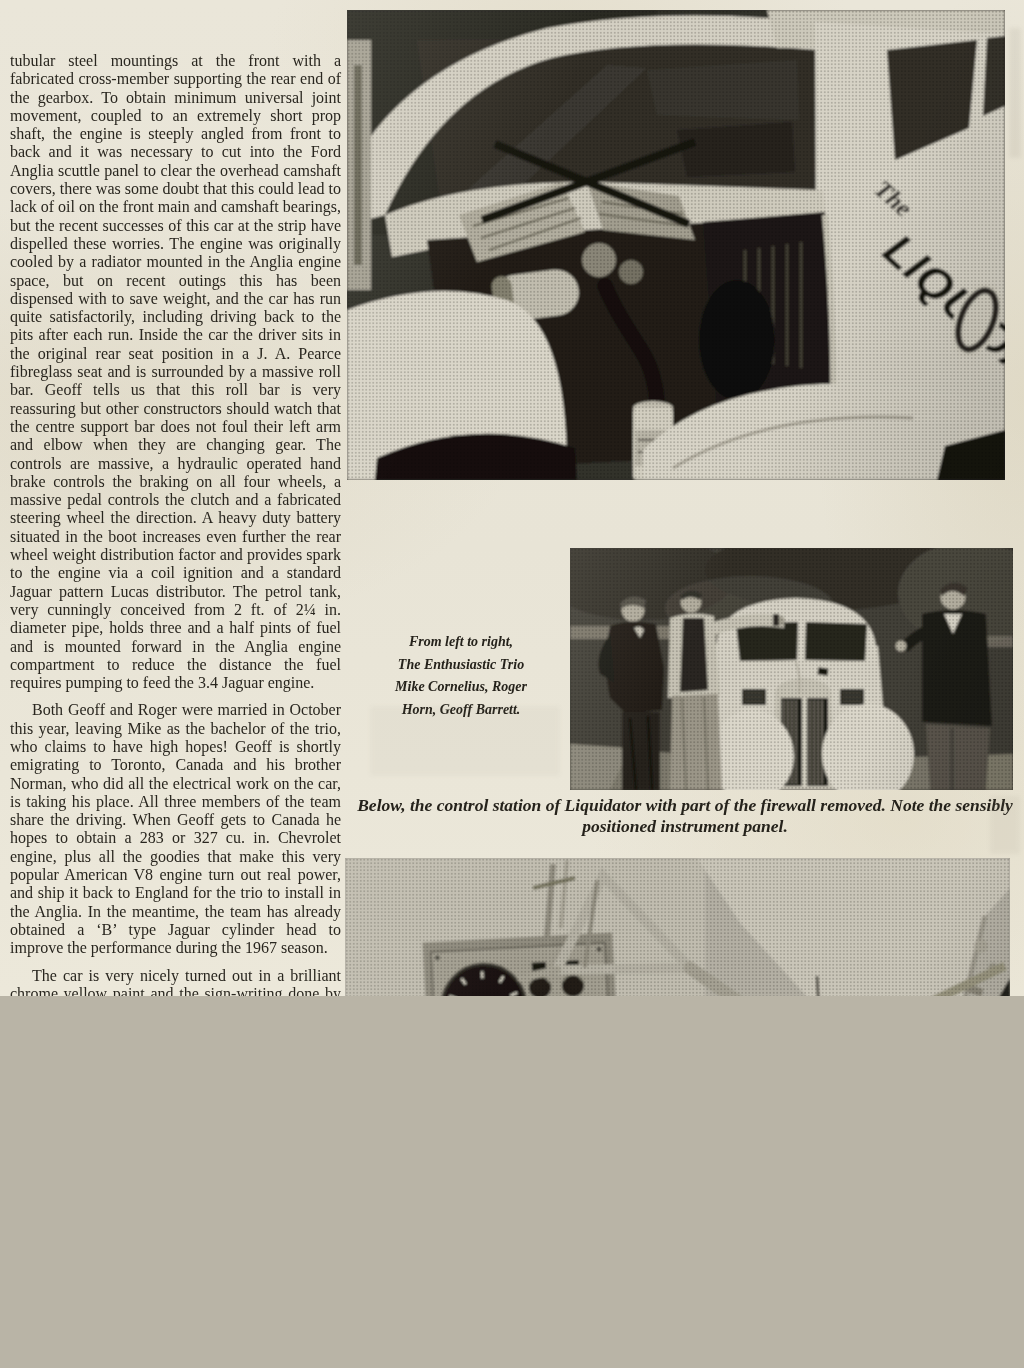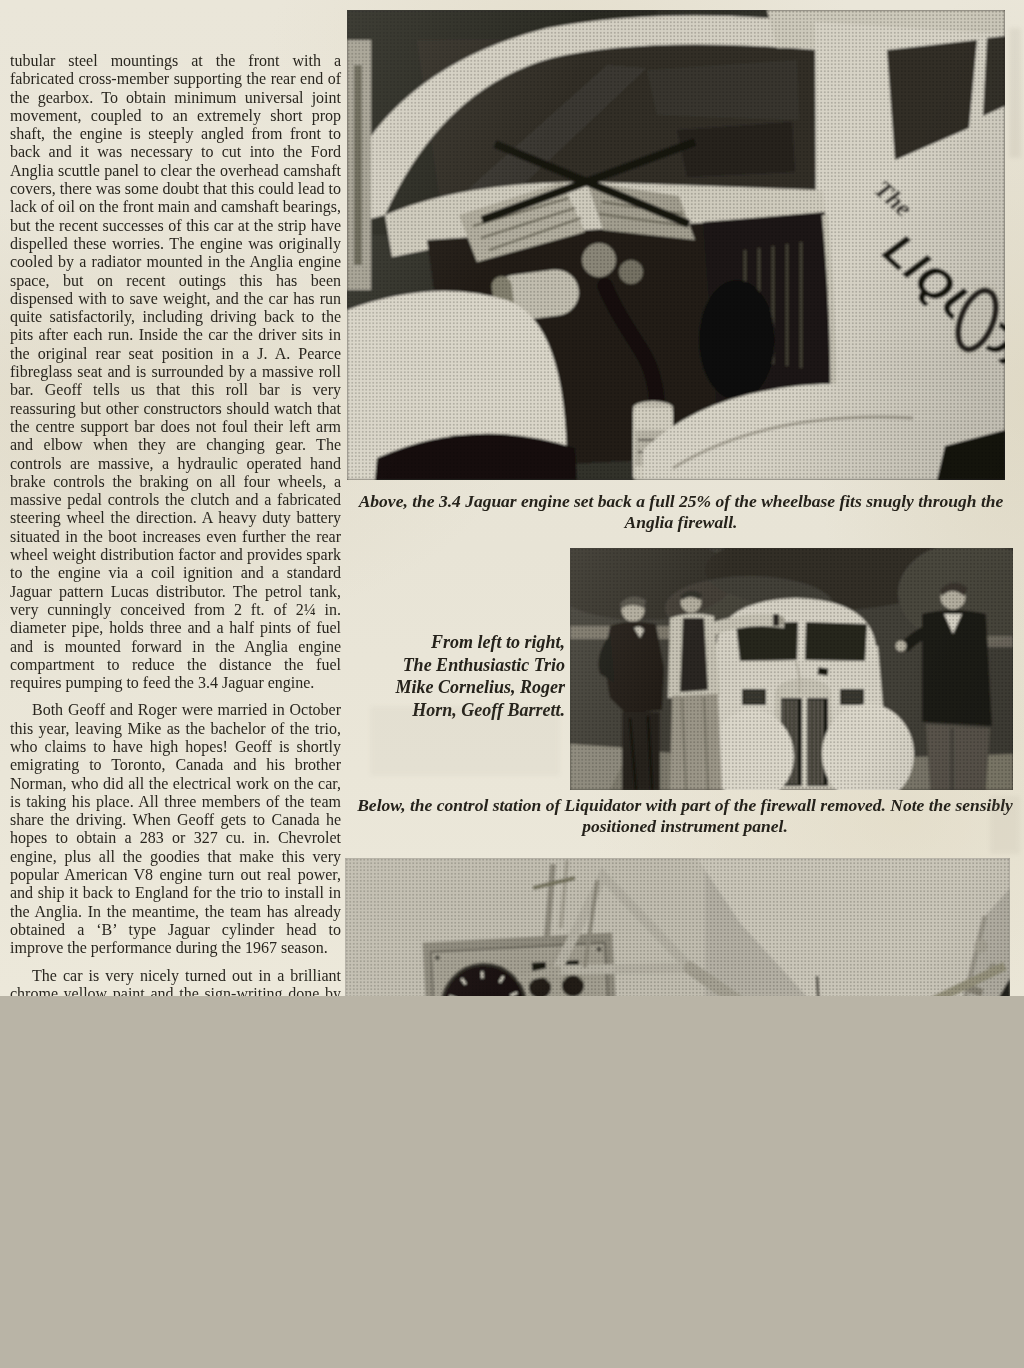--- a/index.html
+++ b/index.html
@@ -18,21 +18,21 @@
     position:absolute;left:10px;top:52px;width:331px;
     font-size:16px;line-height:18.3px;text-align:justify;
     color:#29261f;
   }
   .column p{margin:0 0 9px 0;}
   .column p.indent{text-indent:22px;}
   .caption{
     position:absolute;font-style:italic;font-weight:700;color:#25221b;
     font-size:17.5px;line-height:21px;text-align:center;
   }
-  .caption.left-align{text-align:right;white-space:pre-line;font-size:18px;line-height:22.5px;}
+  .caption.left-align{text-align:center;white-space:pre-line;font-size:14px;line-height:22.5px;}
   .photo{
     position:absolute;overflow:hidden;background:#35322b;
     box-shadow:inset 0 0 46px rgba(0,0,0,.28);
   }
   .photo svg{display:block;width:100%;height:100%;}
   .halftone{
     position:absolute;inset:0;pointer-events:none;mix-blend-mode:multiply;
     background-image:radial-gradient(rgba(24,21,16,.20) 1px, transparent 1.35px);
     background-size:3.5px 3.5px;
   }
@@ -121,21 +121,20 @@
         <g transform="translate(630,310) rotate(22)">
           <ellipse rx="23" ry="39" fill="#d4d0c2"></ellipse>
           <ellipse rx="16" ry="31" fill="none" stroke="#2b2823" stroke-width="6"></ellipse>
         </g>
       </g>
     </svg>
     <div class="halftone"></div>
       <div class="sheen"></div>
   </figure>
 
-  <div class="caption" style="left:350px;top:491px;width:662px;">Above, the 3.4 Jaguar engine set back a full 25% of the wheelbase fits snugly through the Anglia firewall.</div>
 
   <figure class="photo" style="left:570px;top:548px;width:443px;height:242px;margin:0;">
     <svg viewBox="0 0 443 242" preserveAspectRatio="none">
       <defs>
           <filter id="sb2" x="-10%" y="-10%" width="120%" height="120%">
             <feGaussianBlur stdDeviation="1.1"></feGaussianBlur>
           </filter>
         </defs>
       <g filter="url(#sb2)">
         <rect width="443" height="242" fill="#434038"></rect>

